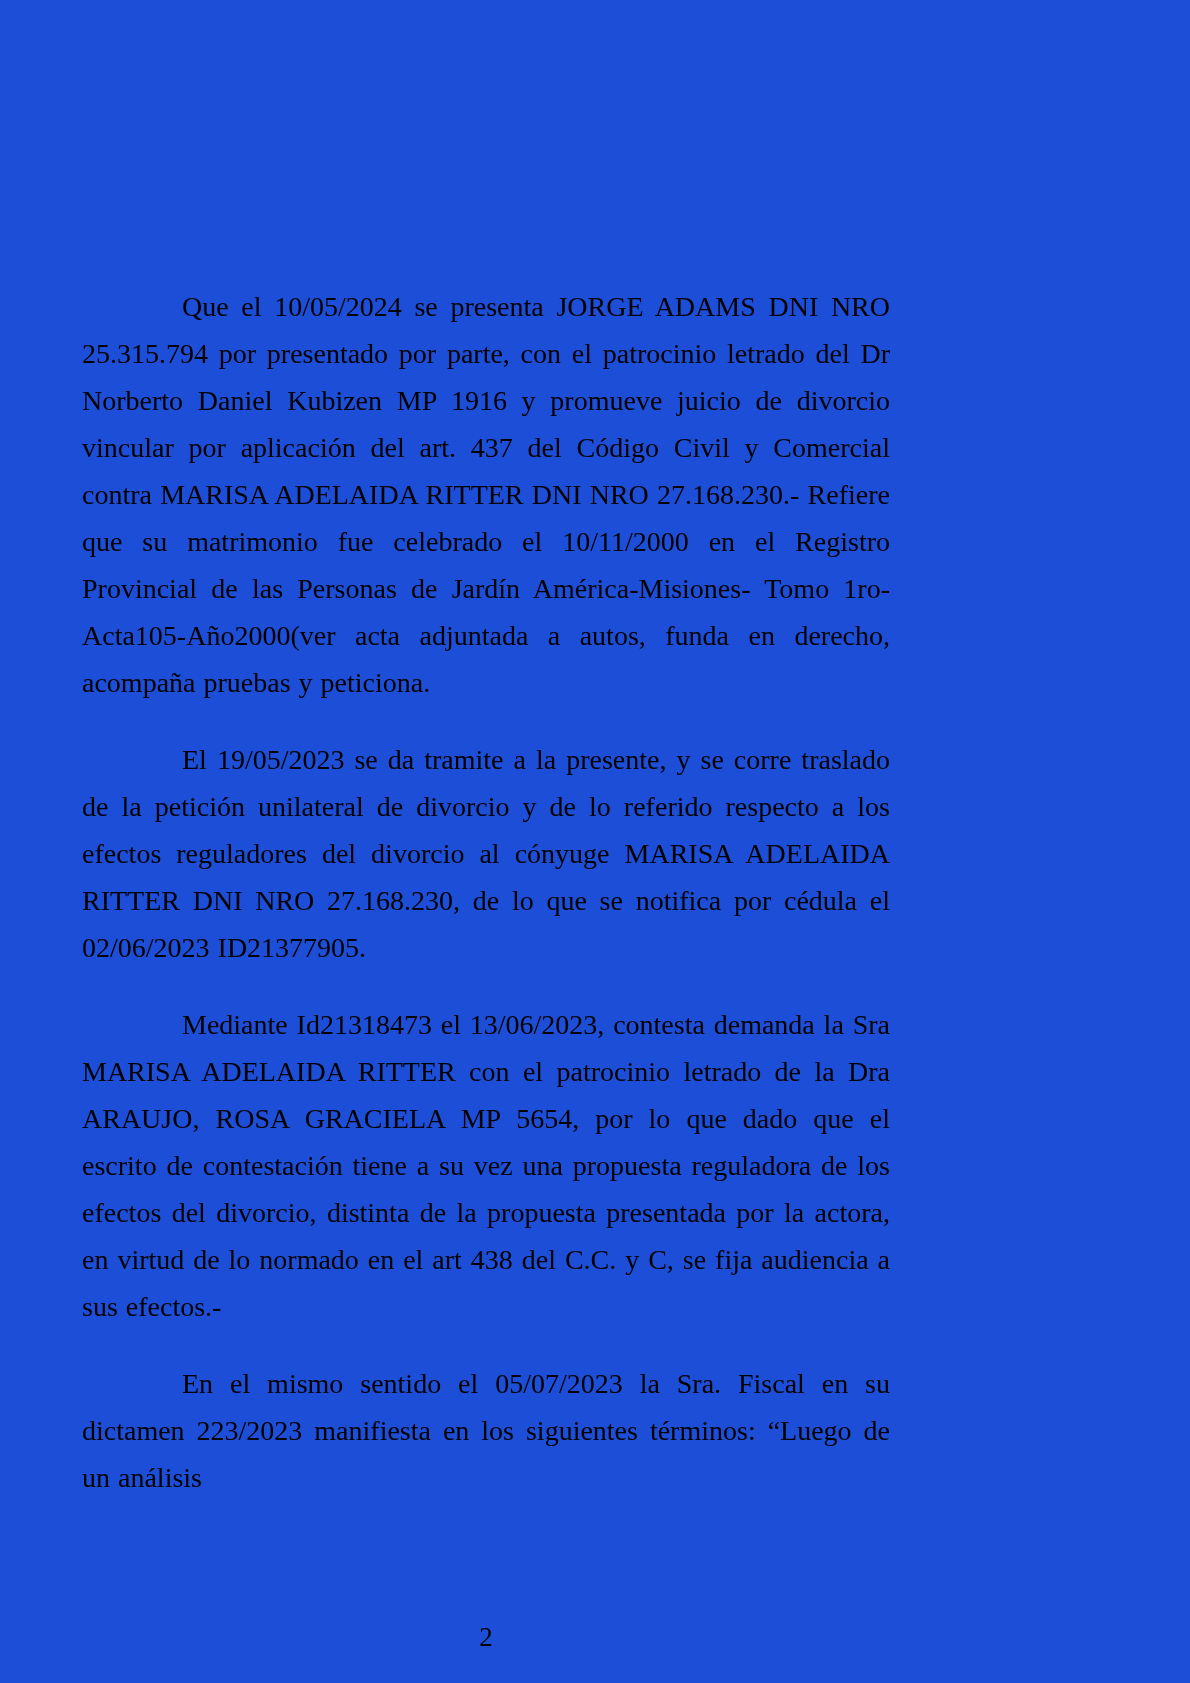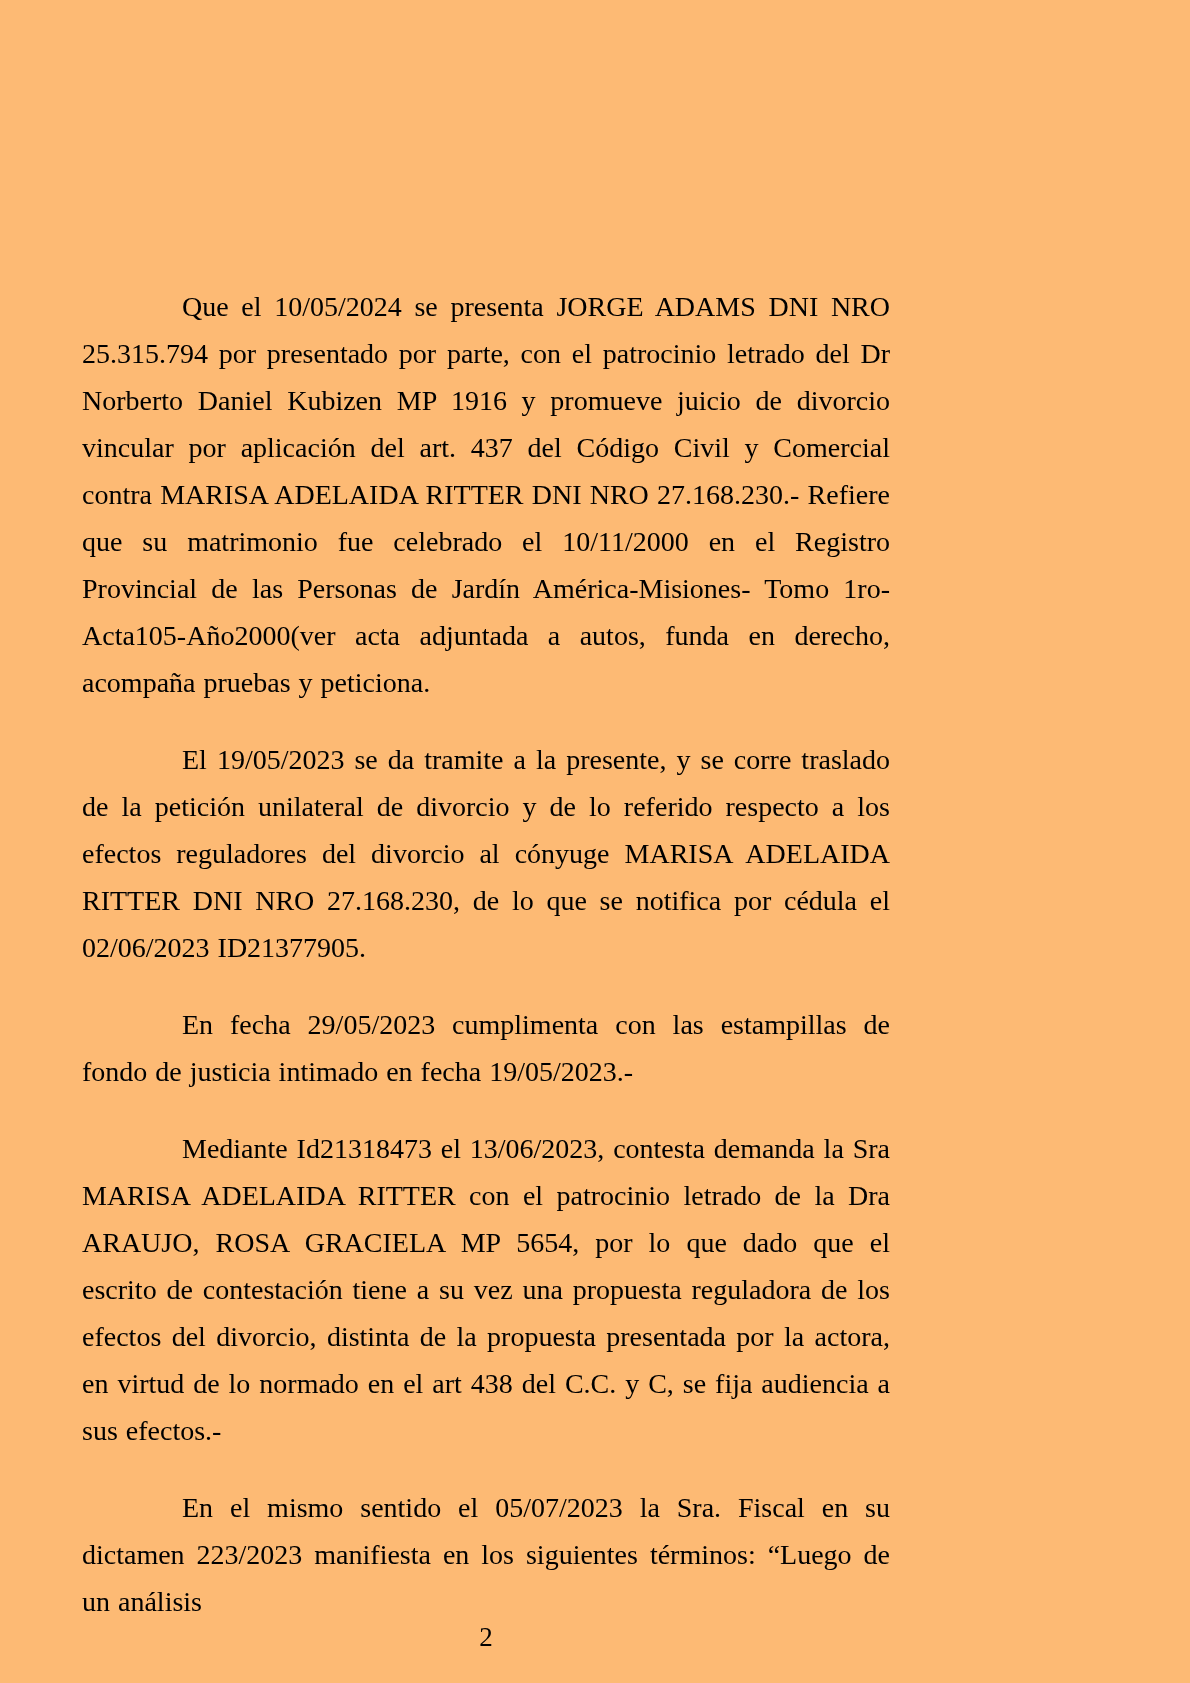--- a/index.html
+++ b/index.html
@@ -5,21 +5,21 @@
   html, body {
     margin: 0;
     padding: 0;
     background: #e8e8e8;
   }
   .page {
     position: relative;
     width: 1190px;
     height: 1683px;
     margin: 0 auto;
-    background: #fdba74;
+    background: #1d4ed8;
     overflow: hidden;
     font-family: "Liberation Serif", "DejaVu Serif", serif;
     color: #000000;
   }
   .content {
     position: absolute;
     left: 82px;
     top: 283px;
     width: 808px;
   }
@@ -41,18 +41,17 @@
     line-height: 30px;
   }
 </style>
 </head>
 <body>
 
 <div class="page">
   <div class="content">
     <p>Que el 10/05/2024 se presenta JORGE ADAMS DNI NRO 25.315.794 por presentado por parte, con el patrocinio letrado del Dr Norberto Daniel Kubizen MP 1916 y promueve juicio de divorcio vincular por aplicación del art. 437 del Código Civil y Comercial contra MARISA ADELAIDA RITTER DNI NRO 27.168.230.- Refiere que su matrimonio fue celebrado el 10/11/2000 en el Registro Provincial de las Personas de Jardín América-Misiones- Tomo 1ro-Acta105-Año2000(ver acta adjuntada a autos, funda en derecho, acompaña pruebas y peticiona.</p>
     <p>El 19/05/2023 se da tramite a la presente, y se corre traslado de la petición unilateral de divorcio y de lo referido respecto a los efectos reguladores del divorcio al cónyuge MARISA ADELAIDA RITTER DNI NRO 27.168.230, de lo que se notifica por cédula el 02/06/2023 ID21377905.</p>
-    <p>En fecha 29/05/2023 cumplimenta con las estampillas de fondo de justicia intimado en fecha 19/05/2023.-</p>
     <p>Mediante Id21318473 el 13/06/2023, contesta demanda la Sra MARISA ADELAIDA RITTER con el patrocinio letrado de la Dra ARAUJO, ROSA GRACIELA MP 5654, por lo que dado que el escrito de contestación tiene a su vez una propuesta reguladora de los efectos del divorcio, distinta de la propuesta presentada por la actora, en virtud de lo normado en el art 438 del C.C. y C, se fija audiencia a sus efectos.-</p>
     <p>En el mismo sentido el 05/07/2023 la Sra. Fiscal en su dictamen 223/2023 manifiesta en los siguientes términos: “Luego de un análisis</p>
   </div>
   <div class="page-footer">2</div>
 </div>
 
 </body></html>

